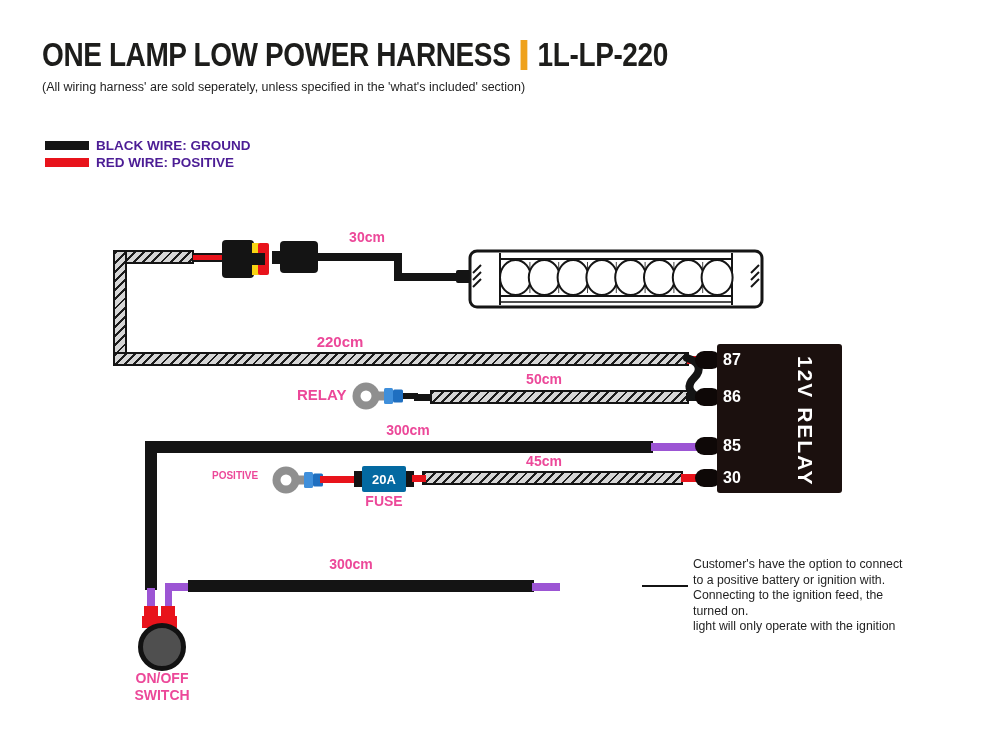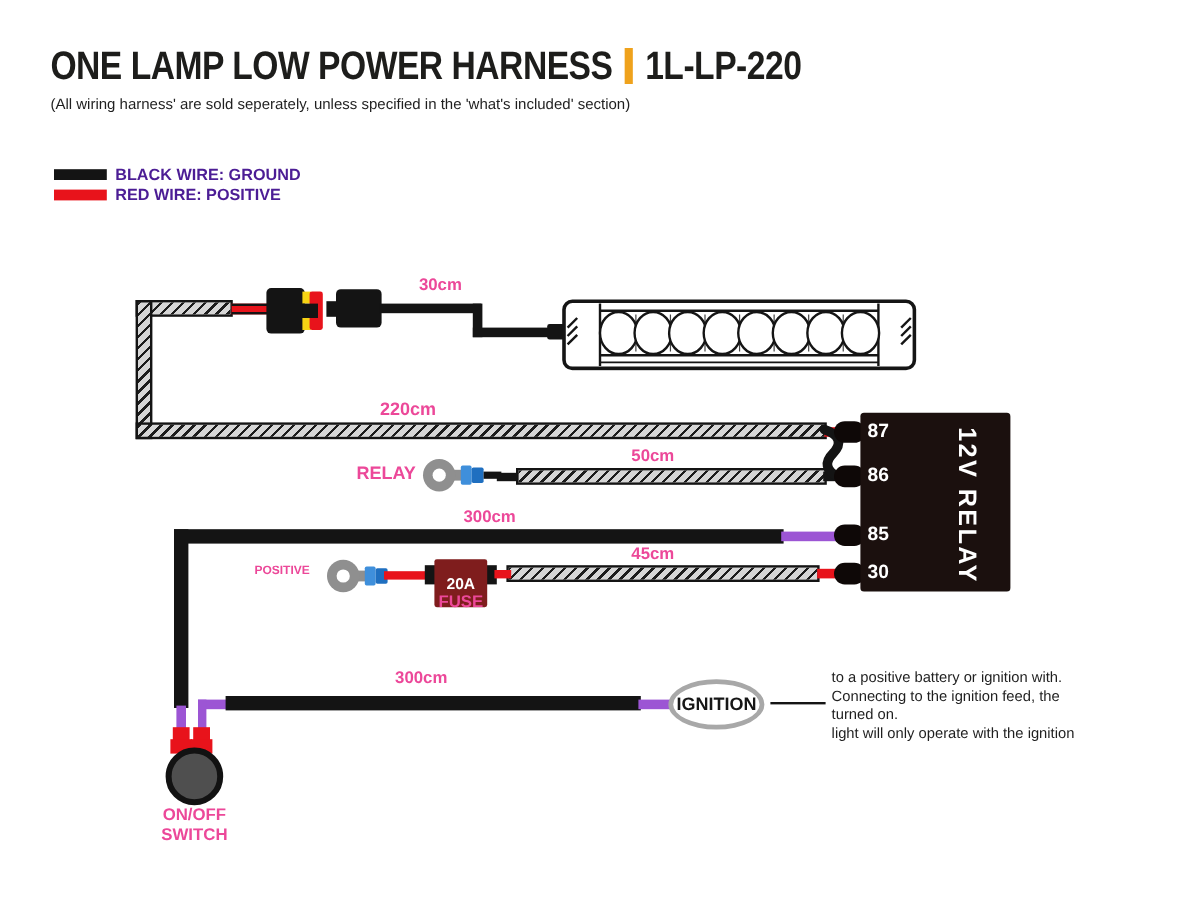--- a/index.html
+++ b/index.html
@@ -18,21 +18,21 @@
   
   .lbl{position:absolute;font-weight:bold;color:#ec4899;font-size:14px;white-space:nowrap;}
   .ctr{transform:translateX(-50%);}
   
   .wire{position:absolute;}
   .black{background:#141414;} .red{background:#e8131b;} .purple{background:#9c55d4;}
   .sheath{position:absolute;box-sizing:border-box;border:2px solid #141414;
           background:repeating-linear-gradient(135deg,#1c1c1c 0 2px,#d6d6d6 2px 6.5px);}
   
   .conn{position:absolute;background:#141414;border-radius:4px;}
-  .fuse{position:absolute;left:362px;top:466px;width:44px;height:40px;background:#7f1d1d;
+  .fuse{position:absolute;left:362px;top:466px;width:44px;height:26px;background:#0369a1;
         color:#fff;font-size:13px;font-weight:bold;display:flex;align-items:center;justify-content:center;border-radius:2px;}
   .relay{position:absolute;left:717px;top:344px;width:125px;height:149px;background:#1b100e;border-radius:3px;}
   .pin-bump{position:absolute;left:695px;width:26px;height:18px;background:#0e0807;border-radius:9px;}
   .pin-lbl{position:absolute;left:723px;color:#fff;font-size:16px;font-weight:bold;}
   .relay-name{position:absolute;left:782px;top:352px;width:46px;height:138px;writing-mode:vertical-rl;
               text-align:center;line-height:46px;color:#fff;font-size:21px;font-weight:bold;letter-spacing:2px;}
   .oval{position:absolute;left:557px;top:566px;width:80px;height:42px;border:4px solid #a8a8a8;border-radius:50%;
         box-sizing:border-box;display:flex;align-items:center;justify-content:center;
         font-size:15px;font-weight:bold;color:#161616;background:#fff;}
   .knob{position:absolute;left:138px;top:623px;width:48px;height:48px;border-radius:50%;
@@ -156,23 +156,20 @@
   <div class="pin-lbl" style="top:388px;">86</div>
   <div class="pin-lbl" style="top:437px;text-align:right;">85</div>
   <div class="pin-lbl" style="top:469px;">30</div>
   <div class="relay-name">12V RELAY</div>
 
   <div class="wire purple" style="left:147px;top:588px;width:8px;height:20px;"></div>
   <div class="wire purple" style="left:165px;top:583px;width:26px;height:8px;"></div>
   <div class="wire purple" style="left:165px;top:583px;width:7px;height:25px;"></div>
   <div class="wire black" style="left:188px;top:580px;width:346px;height:12px;"></div>
   <div class="wire purple" style="left:532px;top:583px;width:28px;height:8px;"></div>
-  <div class="oval">
-      <span>IGNITION</span>
-    </div>
   <div class="abs" style="left:642px;top:585px;width:46px;height:2px;background:#141414;"></div>
 
   <div class="crimp" style="left:144px;top:606px;width:14px;height:11px;"></div>
   <div class="crimp" style="left:142px;top:616px;width:18px;height:12px;"></div>
   <div class="crimp" style="left:161px;top:606px;width:14px;height:11px;"></div>
   <div class="crimp" style="left:159px;top:616px;width:18px;height:12px;"></div>
   <div class="knob"></div>
 
   <div class="lbl ctr" style="left:367px;top:229px;">30cm</div>
   <div class="lbl ctr" style="left:319px;top:333px;font-size:15px;margin-left:21px;">220cm</div>
@@ -181,19 +178,20 @@
   <div class="lbl ctr" style="left:544px;top:453px;">45cm</div>
   <div class="lbl ctr" style="left:351px;top:556px;">300cm</div>
 
   <div class="lbl" style="left:297px;top:386px;font-size:15px;">RELAY</div>
   <div class="lbl" style="left:212px;top:470px;font-size:10px;">POSITIVE</div>
   <div class="lbl ctr" style="left:384px;top:493px;">FUSE</div>
   <div class="lbl ctr" style="left:162px;top:670px;">ON/OFF</div>
   <div class="lbl ctr" style="left:162px;top:687px;">SWITCH</div>
 
   <div class="note">
+    <div>Customer's have the option to connect</div>
     <div>to a positive battery or ignition with.</div>
     <div>Connecting to the ignition feed, the</div>
     <div>turned on.</div>
     <div>light will only operate with the ignition</div>
   </div>
 
 </div>
 
 </body></html>

